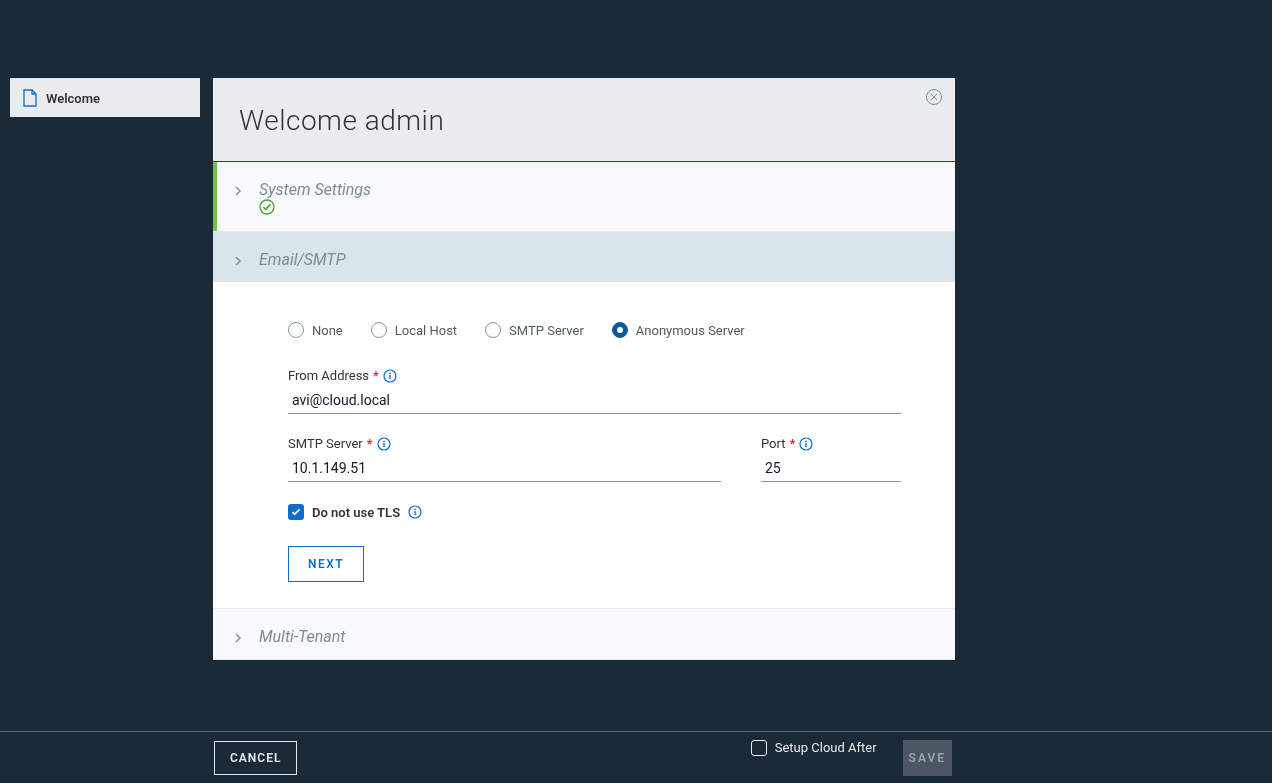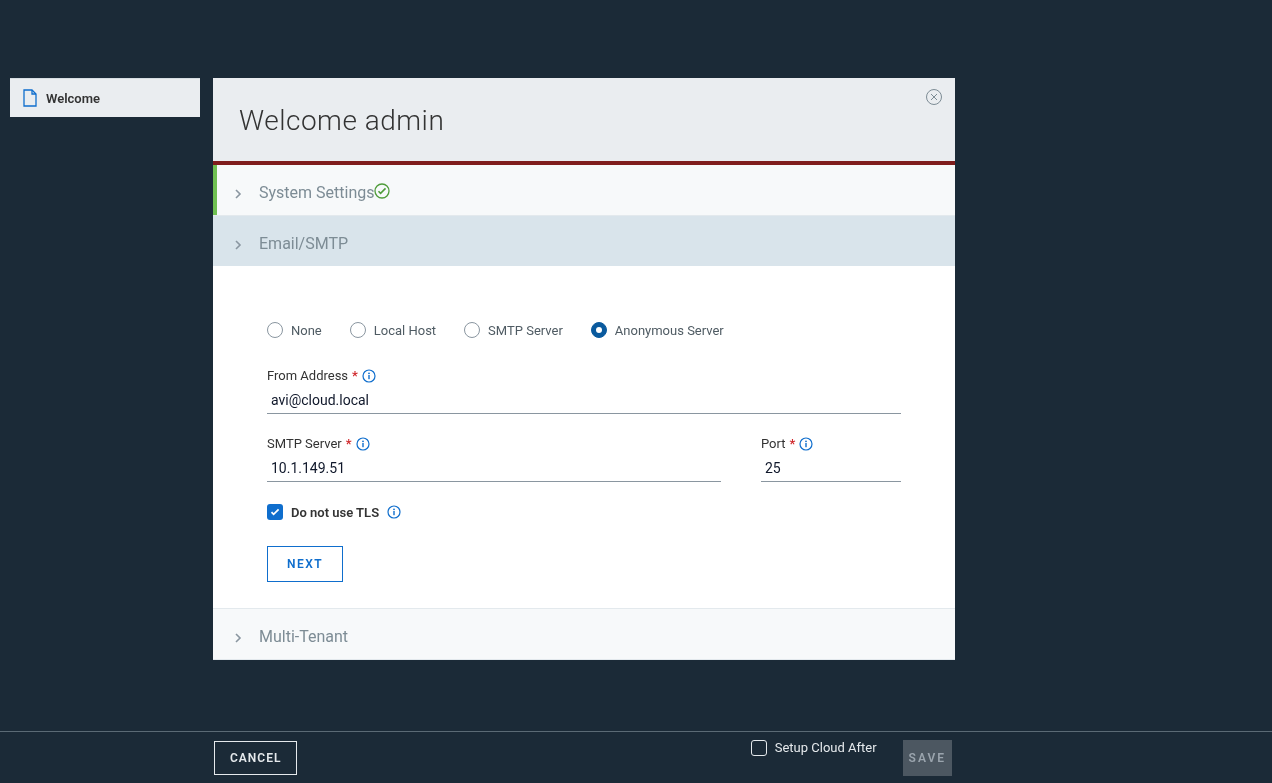--- a/index.html
+++ b/index.html
@@ -5,37 +5,37 @@
   * { box-sizing: border-box; margin: 0; padding: 0; font-family: -apple-system, BlinkMacSystemFont, "Segoe UI", Roboto, Helvetica, Arial, sans-serif; }
   body { width: 1272px; height: 783px; background: #1b2a37; position: relative; overflow: hidden; }
 
   .tab-strip { position: absolute; left: 10px; top: 78px; }
   .tab { display: flex; align-items: center; gap: 8px; padding: 10px 10px 10px 12px; background: #eaedf0; border-top:1px solid #d6dde2; min-width: 190px; }
   .tab svg { flex: 0 0 auto; }
   .tab-label { font-size: 13px; color: #333; font-weight: 600; }
 
   .panel { position: absolute; left: 213px; top: 78px; width: 742px; background: #fff; }
 
-  .panel-header { background: #eaedf0; border-bottom: 4px solid #7f1d1d; padding: 26px 16px 24px 26px; position: relative; }
+  .panel-header { background: #eaedf0; border-bottom: 1px solid #7f1d1d; padding: 26px 16px 24px 26px; position: relative; }
   .panel-title { font-size: 28px; font-weight: 300; color: #333; letter-spacing: .5px; }
   .close-btn { position: absolute; right: 12px; top: 10px; width: 18px; height: 18px; cursor: pointer; }
 
   .step { border-bottom: 1px solid #e3e9ed; }
   .step-header { display: flex; align-items: flex-start; padding: 18px 24px 12px 16px; gap: 12px; background:#f7f9fa; }
   .step-header.completed { border-left: 4px solid #6fc051; padding-left:12px;}
   .step-header.active { background: #d9e4eb; }
   .step-header.collapsed {}
   .step-caret { width: 18px; height:18px; display:flex; align-items:center; justify-content:center; color:#888; margin-top:2px;}
-  .step-texts { display: flex; flex-direction: row; }
+  .step-texts { display: flex; flex-direction: column;  font-style: italic;}
   .step-row1 { display:flex; gap:90px;}
   .step-title { font-size: 16px; color: #7d8c95; font-weight:400;}
   .step-sub { font-size: 15px; color: #4f5b63; font-weight:400;}
   .check-badge { color:#4f9c3a; }
 
-  .step-body { padding: 56px 54px 26px 54px; background:#fff; }
+  .step-body { padding: 40px 54px 26px 54px; background:#fff;margin-left:21px; }
 
   .radio-row { display: flex; gap: 28px; align-items:center; margin-bottom: 30px;}
   .radio { display:flex; align-items:center; gap:8px; cursor:pointer;}
   .radio-circle { width:16px; height:16px; border-radius:50%; border:1px solid #8a96a0; display:flex; align-items:center; justify-content:center;}
   .radio.selected .radio-circle { border-color:#0a5a9e; background:#0a5a9e;}
   .radio.selected .radio-circle::after { content:""; width:6px; height:6px; border-radius:50%; background:#fff;}
   .radio-label { font-size:13px; color:#4f5b63;}
 
   .fields-row { display:flex; gap:40px; }
   .field { margin-bottom: 22px; flex:1;}

